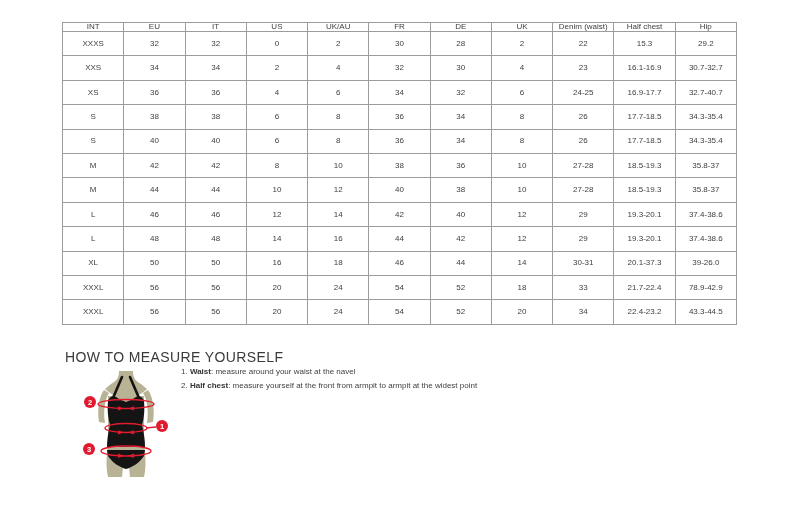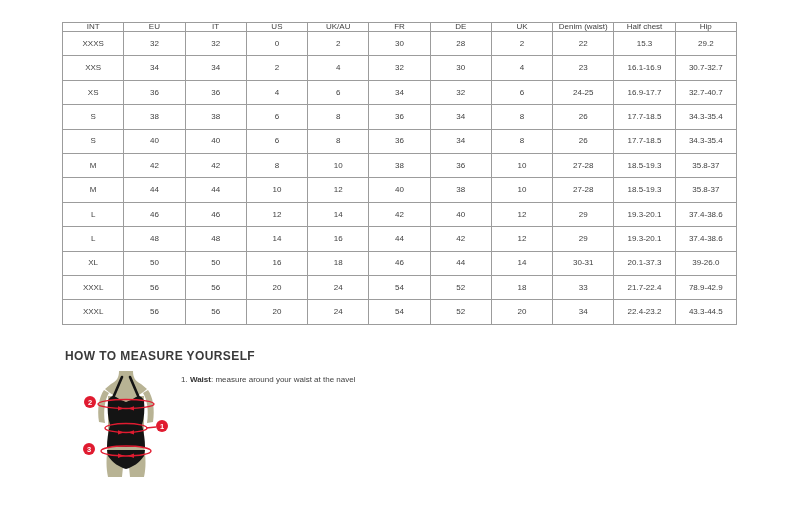--- a/index.html
+++ b/index.html
@@ -15,24 +15,24 @@
     padding-left:8px;
   }
   .size-table th,.size-table td{
     border:1px solid #9c9c9c;
     font-size:8px;font-weight:400;color:#414141;
     text-align:center;vertical-align:middle;padding:0;line-height:1;
   }
   
   .measure-title{
     position:absolute;left:65px;top:349px;
-    font-size:12px;font-weight:bold;color:#3a3a3a;letter-spacing:.4px;
+    font-size:14px;font-weight:normal;color:#3a3a3a;letter-spacing:.4px;
   }
   .instructions{
-    position:absolute;left:181px;top:376px;
+    position:absolute;left:181px;top:368px;
     margin:0;padding:0;list-style:none;
     font-size:8px;color:#3f3f3f;
   }
   .instructions li{line-height:1;margin-bottom:5.5px;white-space:nowrap;}
   .instructions .term{font-weight:bold;color:#333333;}
   
   .figure-svg{position:absolute;left:82px;top:370px;width:88px;height:112px;}
   .tan{fill:#b8b394;}
   .garment{fill:#141414;}
   .strap{stroke:#141414;stroke-width:2.6;fill:none;stroke-linecap:round;}
@@ -255,15 +255,19 @@
     <text class="badge-num" x="80" y="58.7">1</text>
     <circle class="badge" cx="7" cy="79" r="6"></circle>
     <text class="badge-num" x="7" y="81.7">3</text>
   </svg>
 
   <ul class="instructions">
     <li>
       <span>1.</span>
       <span class="term">Waist</span><span>: measure around your waist at the navel</span>
     </li>
+    <li>
+      <span>2.</span>
+      <span class="term">Half chest</span><span>: measure yourself at the front from armpit to armpit at the widest point</span>
+    </li>
   </ul>
 
 </div>
 
 </body></html>

